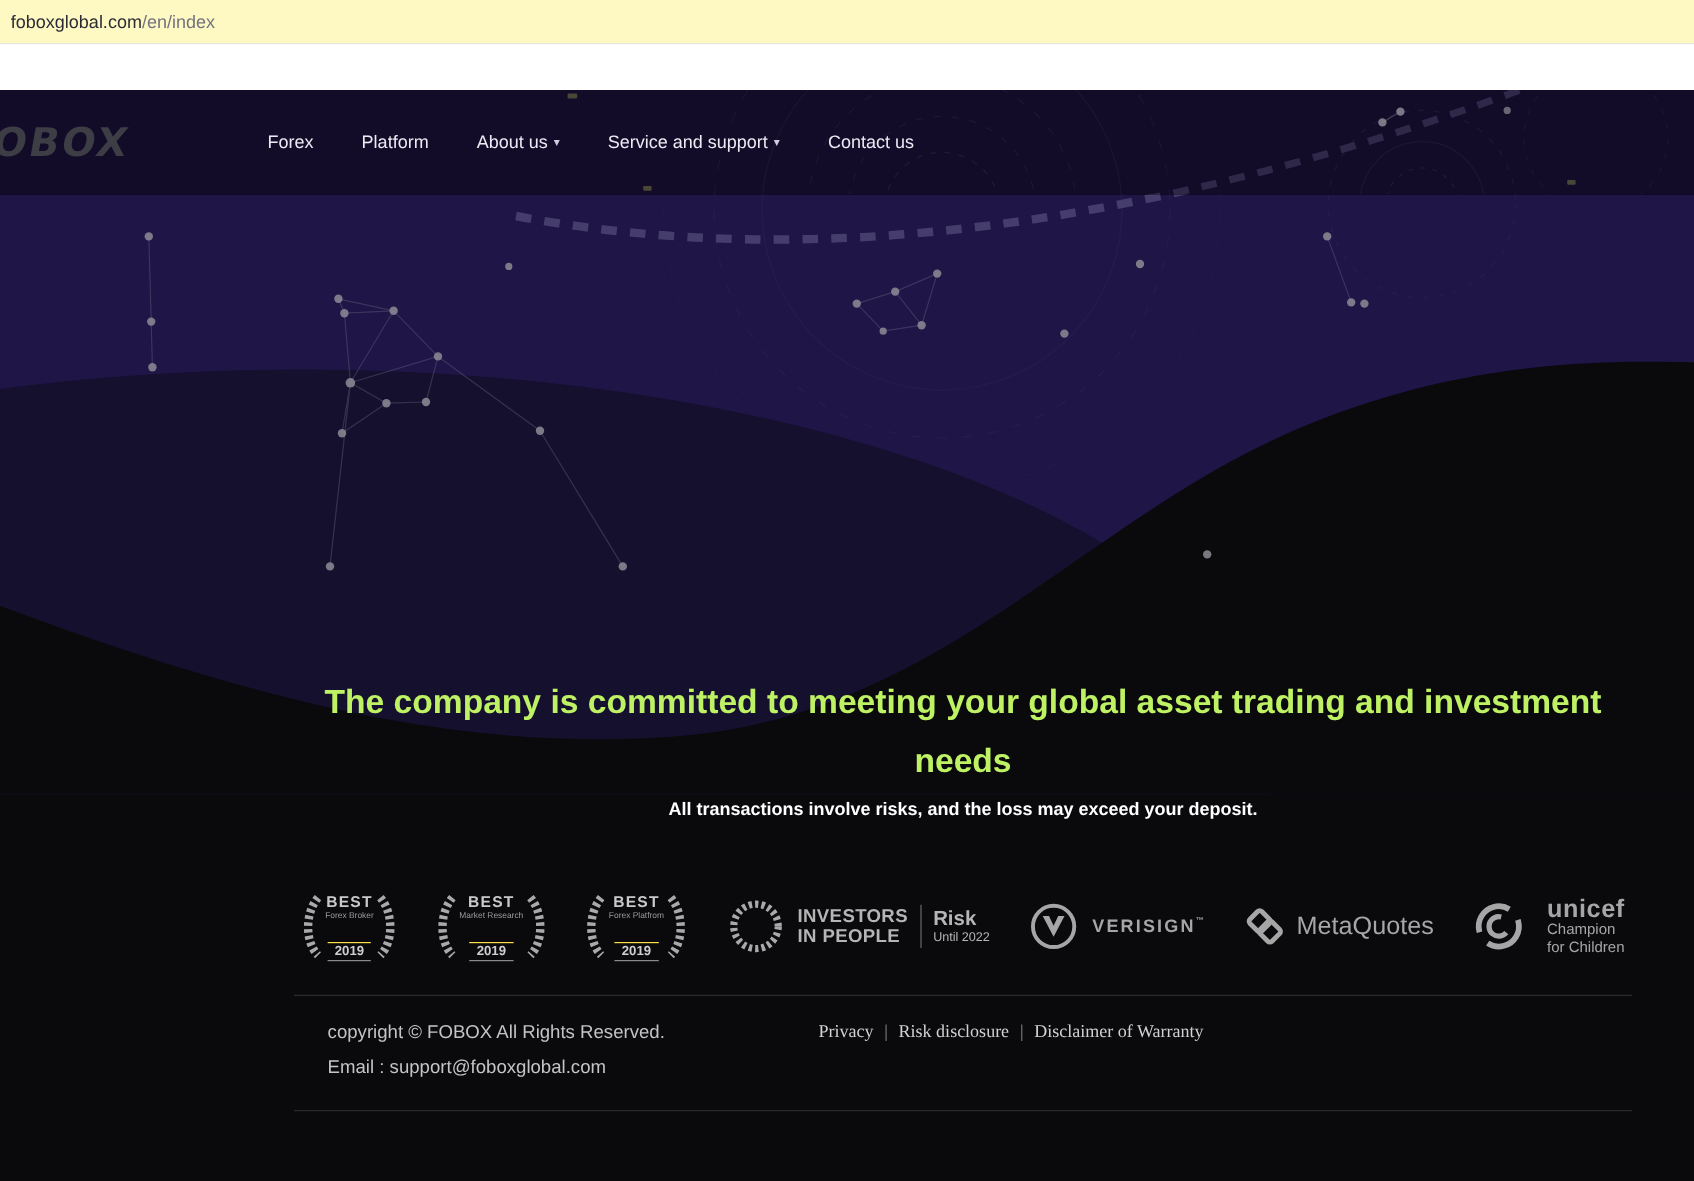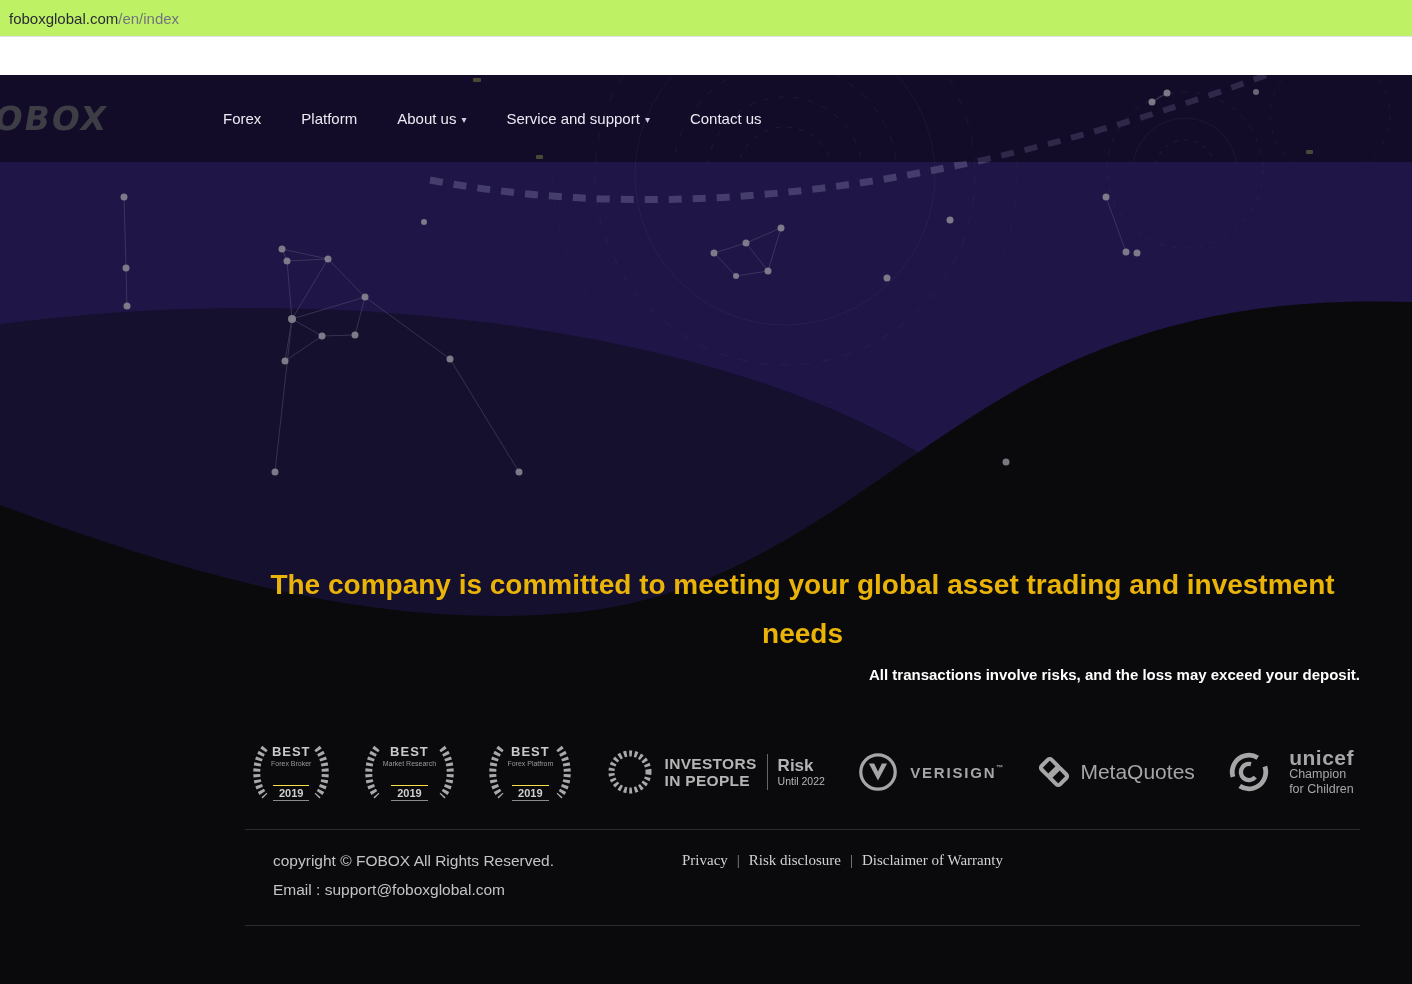--- a/index.html
+++ b/index.html
@@ -1,20 +1,20 @@
 <!DOCTYPE html>
 <html><head>
 <meta charset="utf-8">
 <style>
   * { margin:0; padding:0; box-sizing:border-box; }
   html,body { width:1412px; }
   body { font-family:"Liberation Sans", sans-serif; background:#ffffff; }
 
   
-  .address-bar { height:37px; background:#bef264; border-bottom:1px solid #dfe1ec;
+  .address-bar { height:37px; background:#fef9c3; border-bottom:1px solid #dfe1ec;
                  display:flex; align-items:center; padding-left:9px; font-size:15px; }
   .address-bar .host { color:#2b2b35; }
   .address-bar .path { color:#73737f; }
   .chrome-strip { height:38px; background:#ffffff; }
 
   
   .page { position:relative; height:909px; background:#0a090c; overflow:hidden; }
 
   
   .topnav { position:absolute; top:0; left:0; width:1412px; height:87px;
@@ -26,23 +26,23 @@
   .menu { position:absolute; left:223px; top:0; height:87px; display:flex;
           align-items:center; list-style:none; z-index:2; }
   .menu li { margin-right:40px; font-size:15px; color:#eceaf2; cursor:pointer; white-space:nowrap; }
   .menu li .caret { font-size:10px; color:#cfcde0; margin-left:5px; vertical-align:1px; }
 
   
   .hero-art { position:absolute; top:87px; left:0; z-index:1; display:block; }
 
   
   .content { position:absolute; top:485px; left:245px; width:1115px; z-index:2; }
-  .heading { font-size:28px; line-height:49px; font-weight:700; color:#eab308;
+  .heading { font-size:28px; line-height:49px; font-weight:700; color:#bef264;
              text-align:center; letter-spacing:0; }
-  .subheading { margin-top:8px; font-size:15px; font-weight:600; color:#ffffff; text-align:right; }
+  .subheading { margin-top:8px; font-size:15px; font-weight:600; color:#ffffff; text-align:center; }
 
   
   .logos-row { margin-top:60px; height:58px; display:flex; align-items:center;
                justify-content:space-between; padding:0 6px; }
   .award { display:flex; align-items:center; }
   .award-text { display:flex; flex-direction:column; align-items:center; margin:0 2px; }
   .award-title { font-size:13px; font-weight:700; letter-spacing:1px; color:#c9c9c9; }
   .award-sub { font-size:7px; color:#9a9a9a; white-space:nowrap; margin-top:1px; }
   .award-year { font-size:11px; font-weight:700; color:#cfcfcf; margin-top:18px;
                 border-top:1px solid #fde047; border-bottom:1px solid #8a8a8a; padding:1px 6px; }

